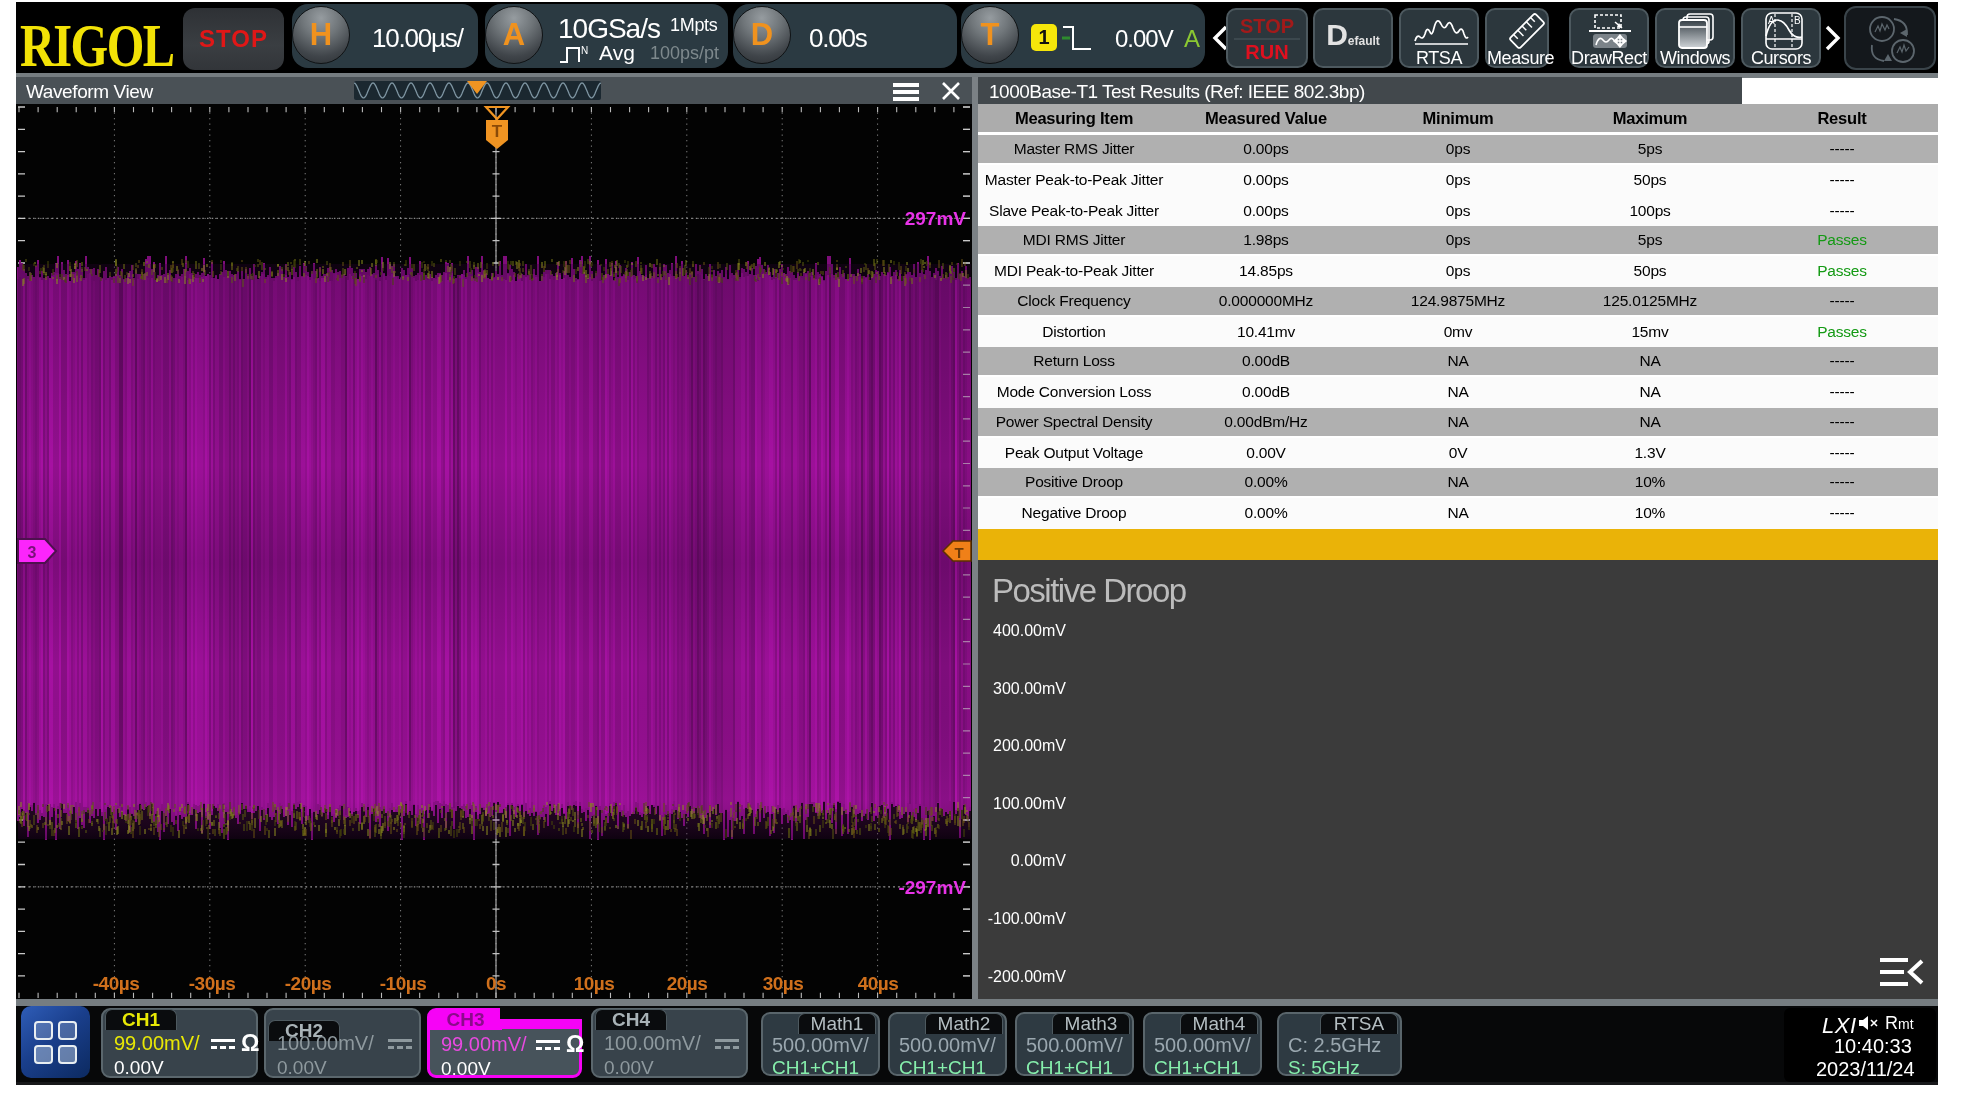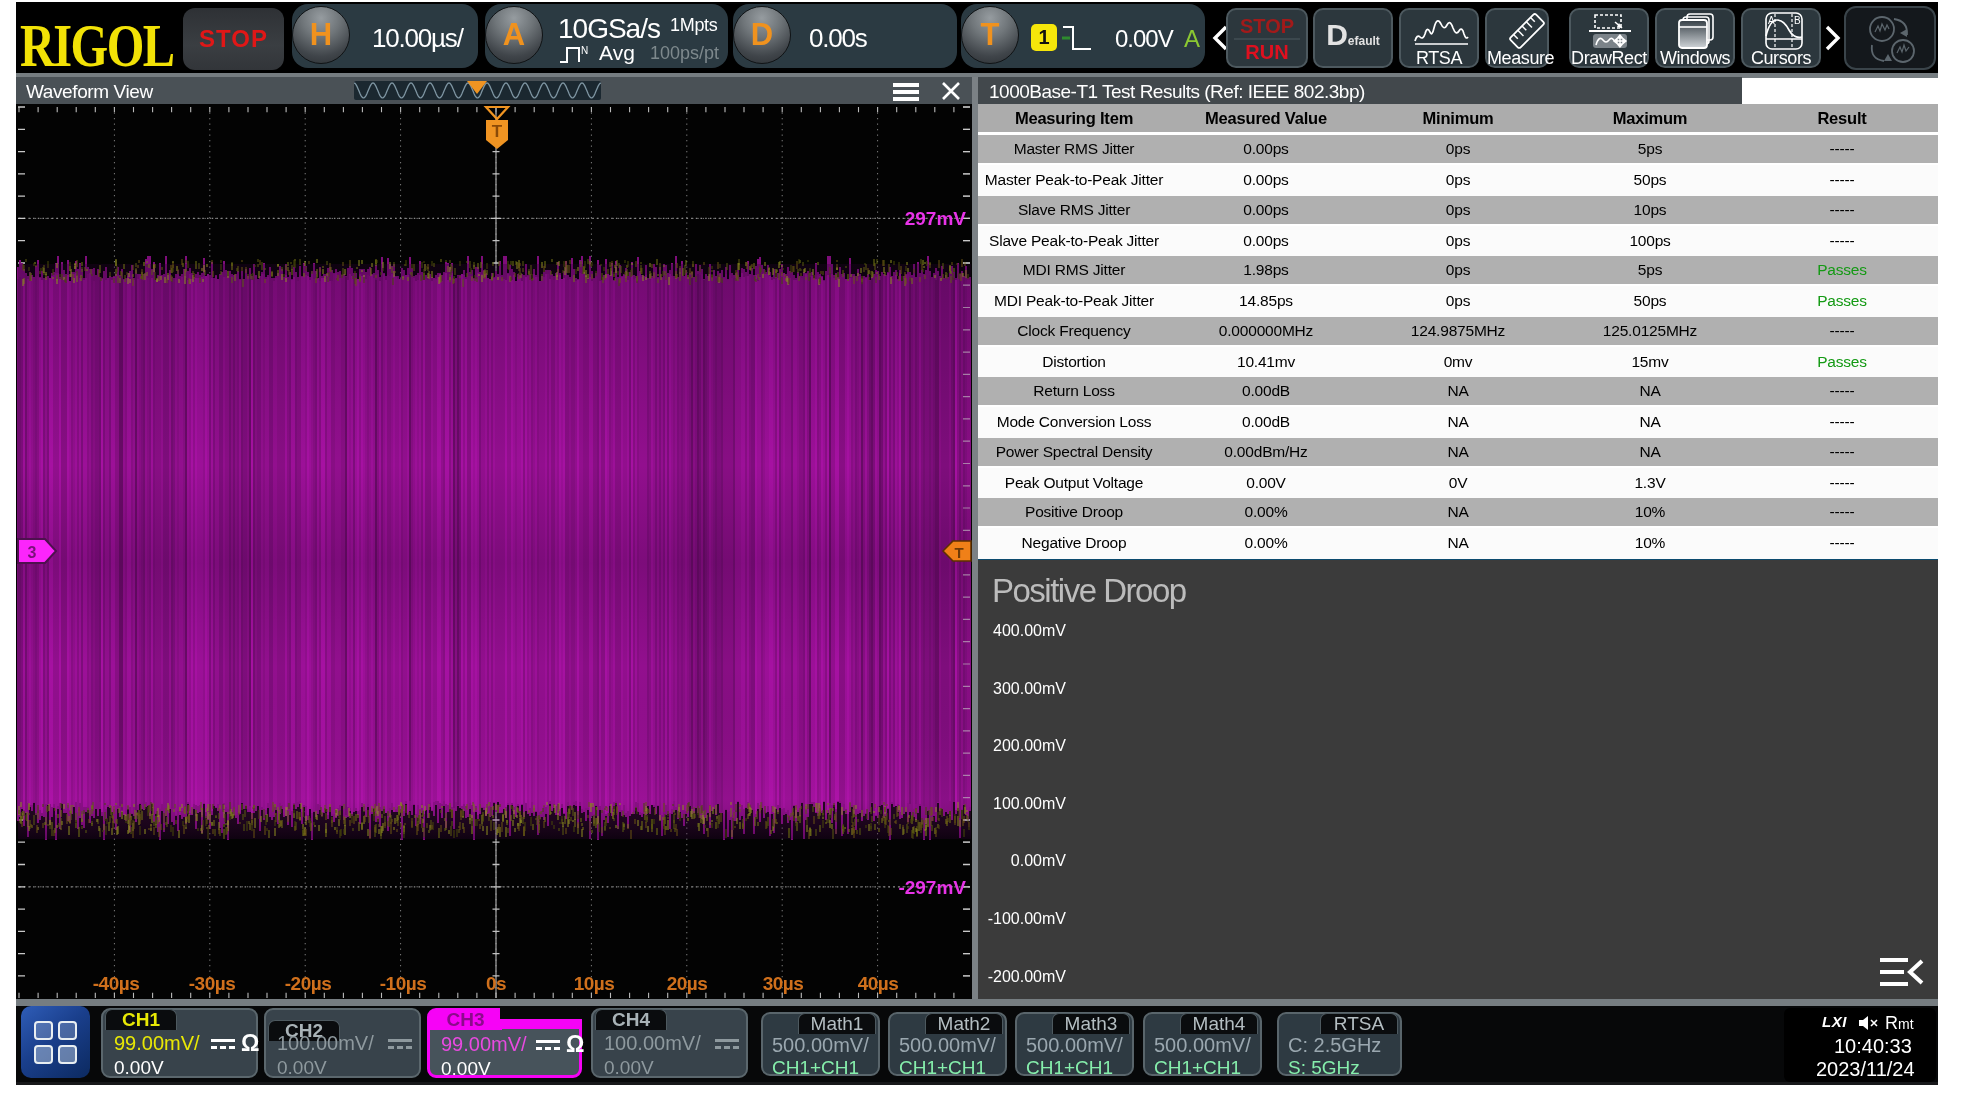--- a/index.html
+++ b/index.html
@@ -18,21 +18,21 @@
 .toolbtn { top:8px; height:60px; background:#2c373d; border:2px solid #4d595f; border-radius:10px; color:#fff; }
 
 #wtitle { left:16px; top:77px; width:956px; height:27px; background:#4a5156; }
 #wtitle .t { left:10px; top:3.5px; color:#fff; font-size:19px; letter-spacing:-0.4px; }
 #rtitle { left:978px; top:77px; width:764px; height:27px; background:#42484c; }
 #rtitle .t { left:11px; top:3.5px; color:#fff; font-size:19px; letter-spacing:-0.5px; }
 .hamb div { width:26px; height:3.5px; background:#fff; margin-bottom:3.5px; }
 #vsep { left:972px; top:77px; width:6px; height:922px; background:#7b8185; }
 #wgrid { left:16px; top:104px; width:956px; height:895px; background:#020202; }
 
-#rpanel { left:978px; top:104px; width:960px; height:895px; background:#0c4a6e; }
+#rpanel { left:978px; top:104px; width:960px; height:895px; background:#eab308; }
 table { border-collapse:separate; border-spacing:0; width:960px; table-layout:fixed; }
 td { text-align:center; font-size:15.5px; color:#000; height:28px; padding:0; white-space:nowrap; overflow:hidden; letter-spacing:-0.2px; }
 tr.hdr td { background:#acacac; font-weight:bold; font-size:16.5px; border-bottom:3px solid #fff; height:31px; }
 tr.g td { background:#b0b0b0; border-bottom:2px solid #fff; height:30px; }
 tr.w td { background:#fbfbfb; height:30.5px; }
 td.pass { color:#149a14; }
 #droop { left:978px; top:560px; width:960px; height:439px; background:#3b3b3b; }
 #droop h2 { position:absolute; left:14px; top:12px; font-size:33px; color:#bcbcbc; font-weight:normal; letter-spacing:-1.5px; }
 .ylab { position:absolute; width:110px; text-align:right; font-size:16px; color:#fff; }
 
@@ -316,27 +316,20 @@
           <td>5ps</td>
           <td>-----</td>
         </tr>
 <tr class="w">
           <td>Master Peak-to-Peak Jitter</td>
           <td>0.00ps</td>
           <td>0ps</td>
           <td>50ps</td>
           <td>-----</td>
         </tr>
-<tr class="g">
-          <td>Slave RMS Jitter</td>
-          <td>0.00ps</td>
-          <td>0ps</td>
-          <td>10ps</td>
-          <td>-----</td>
-        </tr>
 <tr class="w">
           <td>Slave Peak-to-Peak Jitter</td>
           <td>0.00ps</td>
           <td>0ps</td>
           <td>100ps</td>
           <td>-----</td>
         </tr>
 <tr class="g">
           <td>MDI RMS Jitter</td>
           <td>1.98ps</td>
@@ -511,21 +504,21 @@
   <div class="mtxt1">500.00mV/</div>
   <div class="mtxt2">CH1+CH1</div>
 </div>
 <div class="abs mathbox" style="left:1277px; top:1012px; width:125px;">
   <div class="mathtab">RTSA</div>
   <div class="mtxt1">C: 2.5GHz</div>
   <div class="mtxt2">S: 5GHz</div>
 </div>
 
 <div class="abs" style="left:1784px; top:1008px; width:152px; height:74px; background:#000; border-radius:6px;">
-  <div style="position:absolute; left:38px; top:5px; color:#fff; font-size:15px; font-weight:bold; font-style:italic; letter-spacing:0.5px;">LXI</div>
+  <div style="position:absolute; left:38px; top:5px; color:#fff; font-size:22px; font-weight:normal; font-style:italic; letter-spacing:0.5px;">LXI</div>
   <svg style="position:absolute; left:74px; top:7px;" width="22" height="16" viewBox="0 0 22 16">
     <path d="M1 5 h4 l5 -4 v14 l-5 -4 h-4 z" fill="#fff"></path>
     <path d="M13 5 l6 6 M19 5 l-6 6" stroke="#fff" stroke-width="1.6"></path>
   </svg>
   <div style="position:absolute; left:101px; top:5px; color:#fff; font-size:18px;">R<span style="font-size:14px;">mt</span></div>
   <div style="position:absolute; left:50px; top:27px; color:#fff; font-size:20px;">10:40:33</div>
   <div style="position:absolute; left:32px; top:50px; color:#fff; font-size:20px;">2023/11/24</div>
 </div>
 
 </body></html>

